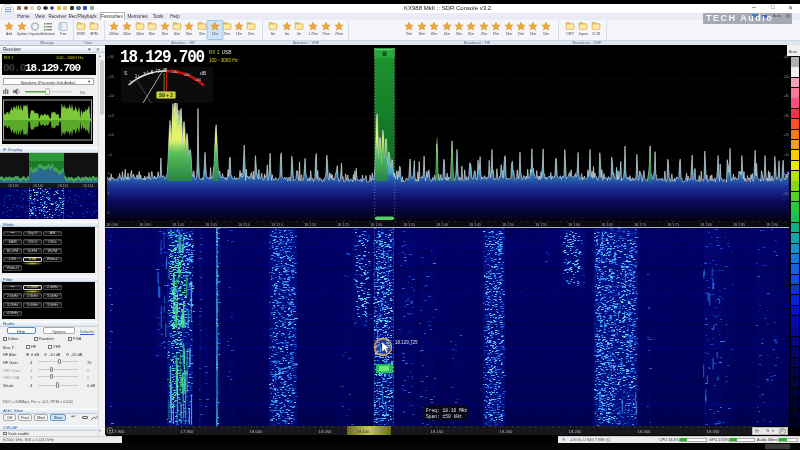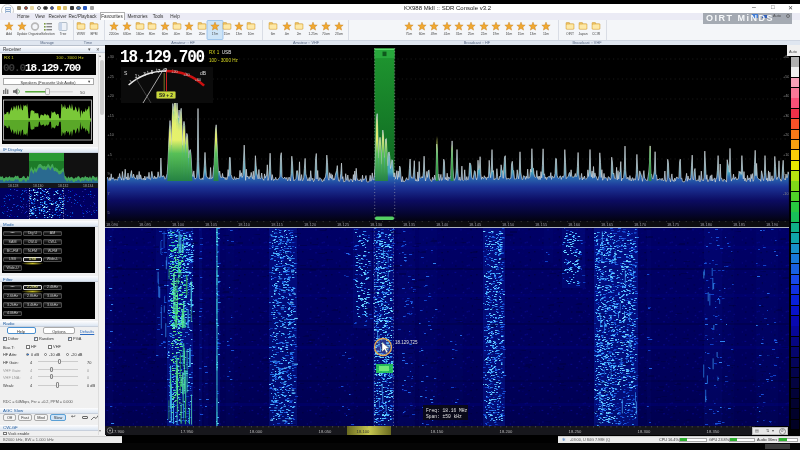--- a/index.html
+++ b/index.html
@@ -167,21 +167,21 @@
 <div class="t" style="left:88px;top:40.5px;font-size:3.8px;color:#5a6a85;transform:translateX(-50%);">Time</div>
 <div class="t" style="left:183px;top:40.5px;font-size:3.8px;color:#5a6a85;transform:translateX(-50%);">Amateur :: HF</div>
 <div class="t" style="left:306px;top:40.5px;font-size:3.8px;color:#5a6a85;transform:translateX(-50%);">Amateur :: VHF</div>
 <div class="t" style="left:477px;top:40.5px;font-size:3.8px;color:#5a6a85;transform:translateX(-50%);">Broadcast :: HF</div>
 <div class="t" style="left:587px;top:40.5px;font-size:3.8px;color:#5a6a85;transform:translateX(-50%);">Broadcast :: VHF</div>
 <div class="abs" style="left:703px;top:13px;width:89px;height:10.5px;background:rgba(148,154,163,0.82);"></div>
 <div class="abs" style="left:752px;top:14px;width:6px;height:4px;background:#3878d8;opacity:0.9;"></div>
 <div class="abs" style="left:762px;top:14.5px;width:5px;height:3.5px;background:#2858b8;opacity:0.9;"></div>
 <div class="t" style="left:773px;top:14px;font-size:3.8px;color:#333;opacity:0.8;">Auto</div>
 <div class="abs" style="left:786px;top:14px;width:4px;height:4px;border-radius:50%;border:0.8px solid #555;opacity:0.7;"></div>
-<div class="t" style="left:706px;top:13.2px;font-size:9px;font-weight:bold;color:#f6f8fa;letter-spacing:1.5px;">OIRT MiNDS</div>
+<div class="t" style="left:706px;top:13.2px;font-size:9px;font-weight:bold;color:#f6f8fa;letter-spacing:1.5px;">TECH Audio</div>
 <div class="abs" style="left:0;top:46px;width:106px;height:397px;background:#f0f0f0;"></div>
 <div class="abs" style="left:0;top:46px;width:106px;height:7px;background:linear-gradient(#fdfdfe,#dce6f2);border-bottom:1px solid #c8d0dc;"></div>
 <div class="t" style="left:3px;top:47px;font-size:4.6px;color:#333;">Receiver</div>
 <div class="t" style="left:88px;top:46px;font-size:5px;color:#555;">▾</div>
 <div class="t" style="left:96px;top:47px;font-size:4.4px;color:#555;">✕</div>
 <div class="abs" style="left:2px;top:54px;width:94px;height:21px;background:#000;"></div>
 <div class="t" style="left:4px;top:55px;font-size:4.4px;color:#c8c820;">RX 1</div>
 <div class="t" style="left:56px;top:55px;font-size:4.4px;color:#c8c820;">100 - 3000 Hz</div>
 <div class="t" style="left:3px;top:61.5px;font-family:'Liberation Mono',monospace;font-weight:bold;font-size:11px;letter-spacing:-1.1px;color:#3a3a3a;">00.0<span style="color:#fff;">18.129.700</span></div>
 <div class="abs" style="left:3px;top:78px;width:91px;height:7px;background:#fff;border:1px solid #aaa;"></div>

